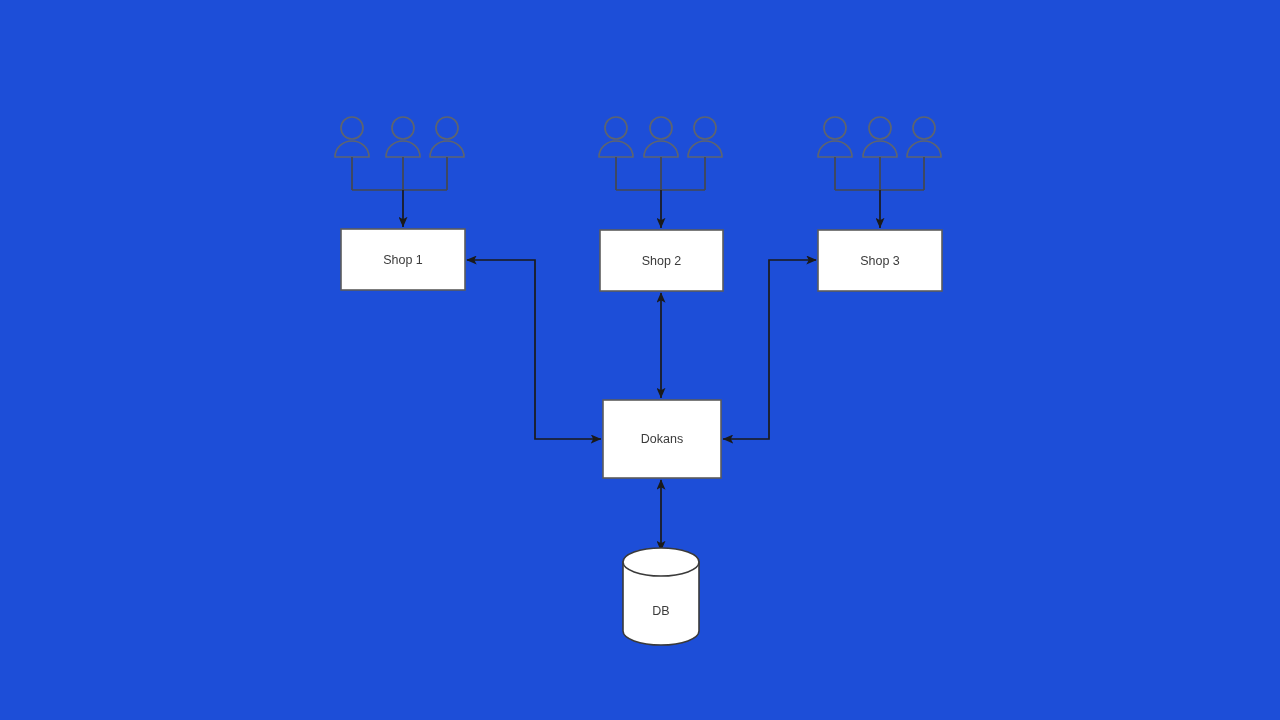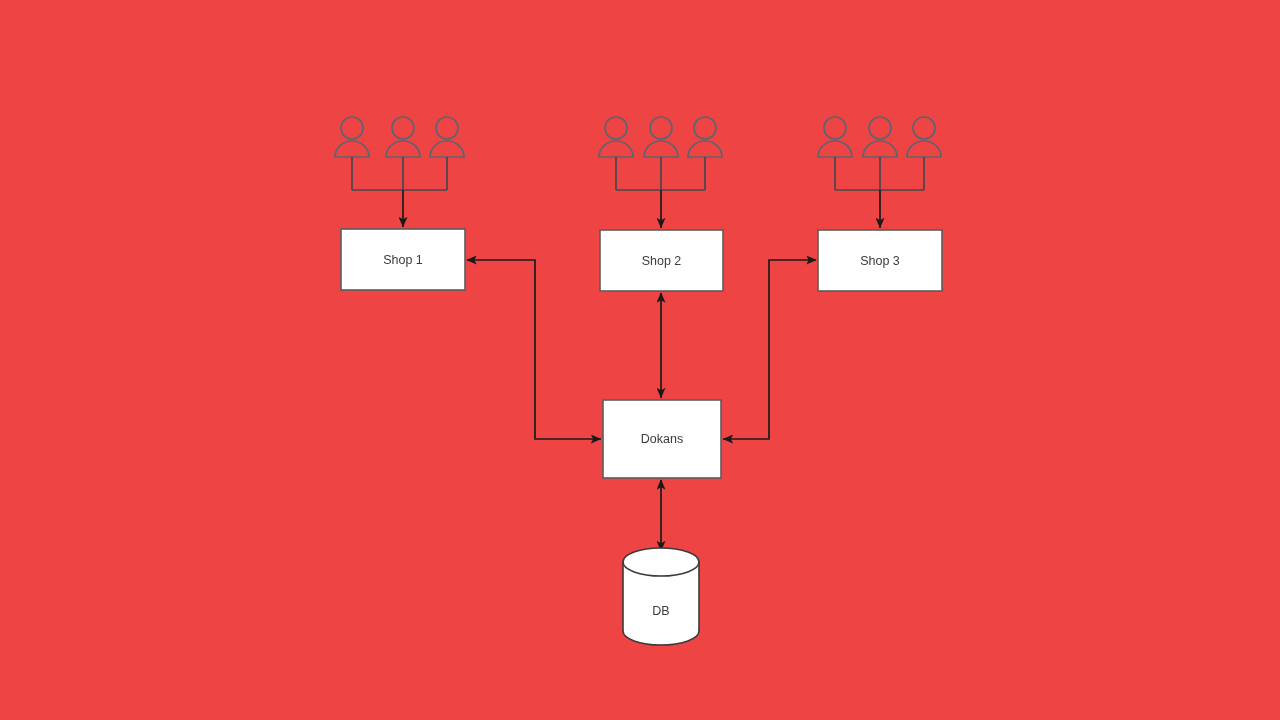--- a/index.html
+++ b/index.html
@@ -11,21 +11,21 @@
   body {
     width: 1280px;
     height: 720px;
     overflow: hidden;
     font-family: "Liberation Sans", sans-serif;
   }
   #canvas {
     position: relative;
     width: 1280px;
     height: 720px;
-    background: #ef4444;
+    background: #1d4ed8;
   }
   #diagram-svg {
     position: absolute;
     top: 0;
     left: 0;
     width: 1280px;
     height: 720px;
   }
   .node-box-fill {
     fill: #ffffff;

